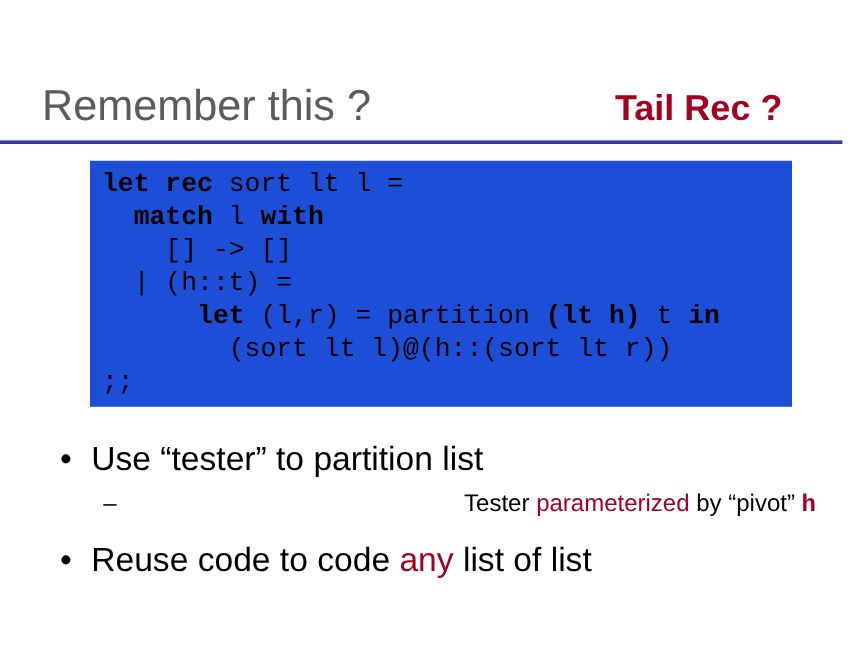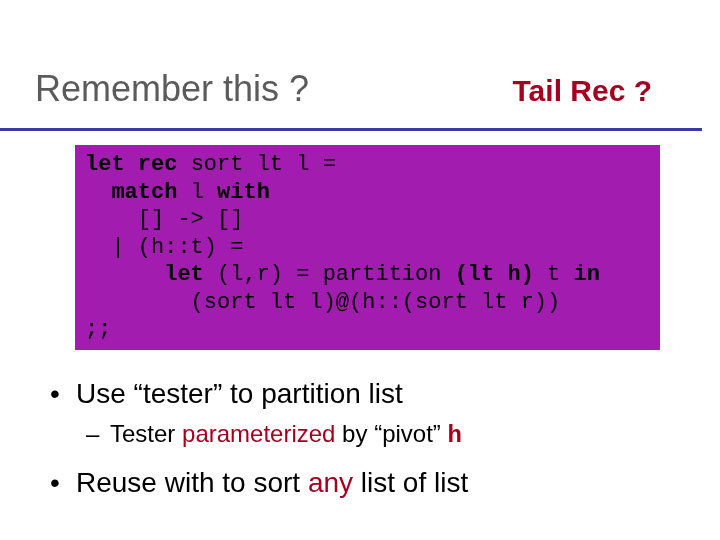--- a/index.html
+++ b/index.html
@@ -13,40 +13,40 @@
   }
   .slide {
     width: 720px;
     height: 540px;
     position: relative;
     box-sizing: border-box;
   }
   .title-row {
     display: flex;
     align-items: baseline;
-    padding: 30px 40px 18px 35px;
+    padding: 30px 40px 8px 35px;
     border-bottom: 3px solid #3a3aa0;
     margin: 0 18px 0 0;
   }
   .title-left {
     color: #5b5b5b;
     font-size: 36px;
     font-weight: 400;
     flex: 1;
   }
   .title-right {
     color: #a40020;
     font-size: 30px;
     font-weight: 700;
     font-family: "Comic Sans MS", "Comic Sans", cursive, sans-serif;
     padding-right: 10px;
     margin-top: 44px;
   }
   .code-block {
-    background: #a21caf;
+    background: #1d4ed8;
     margin: 14px 60px 0 75px;
     padding: 6px 10px 6px 10px;
     font-family: "Courier New", Courier, monospace;
     font-size: 22px;
     line-height: 1.25;
     color: #000;
     white-space: pre;
   }
   .kw { font-weight: 700; }
   .bullets {
@@ -63,21 +63,22 @@
     content: "•";
     position: absolute;
     left: 10px;
     top: 0;
     font-size: 28px;
   }
   .b2 {
     margin: 10px 0 0 0;
     padding-left: 70px;
     position: relative;
-    font-size: 24px;
+    font-size: 20px;
+    text-align: right;
   }
   .b2::before {
     content: "–";
     position: absolute;
     left: 46px;
     top: 0;
   }
   .red { color: #a40020; }
   .mono { font-family: "Courier New", Courier, monospace; font-weight: 700; }
 </style>
@@ -100,17 +101,17 @@
 <span>;;</span></div>
 
   <div class="bullets">
     <div class="b1">
       <span>Use “tester” to partition list</span>
     </div>
     <div class="b2">
       <span>Tester </span><span class="red">parameterized</span><span> by “pivot” </span><span class="red mono">h</span>
     </div>
     <div class="b1">
-      <span>Reuse with to sort </span><span class="red">any</span><span> list of list</span>
+      <span>Reuse code to code </span><span class="red">any</span><span> list of list</span>
     </div>
   </div>
 
 </div>
 
 </body></html>

